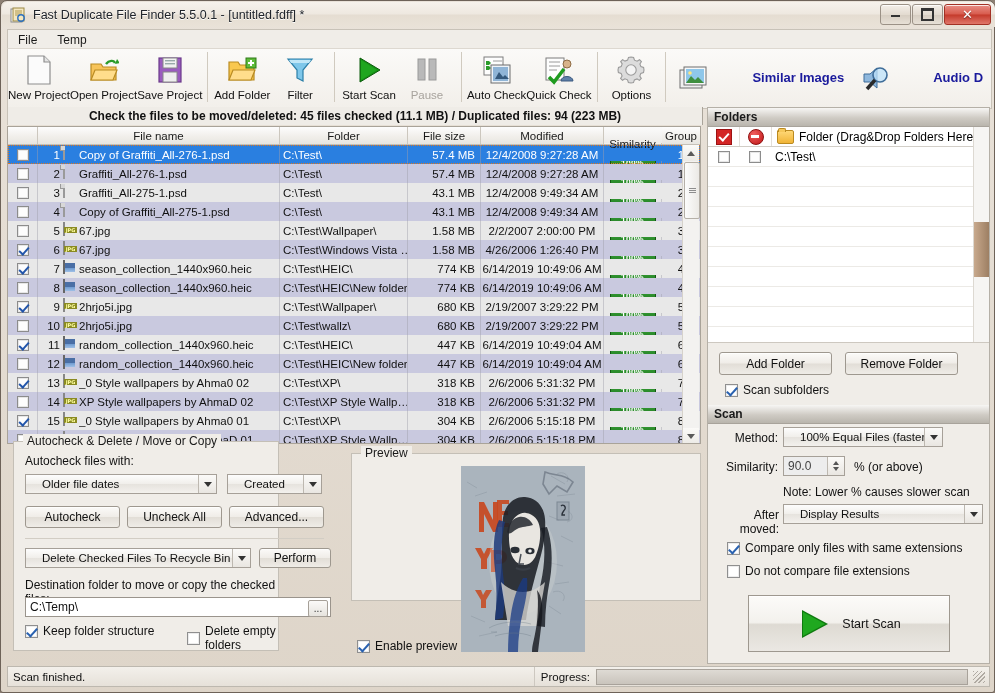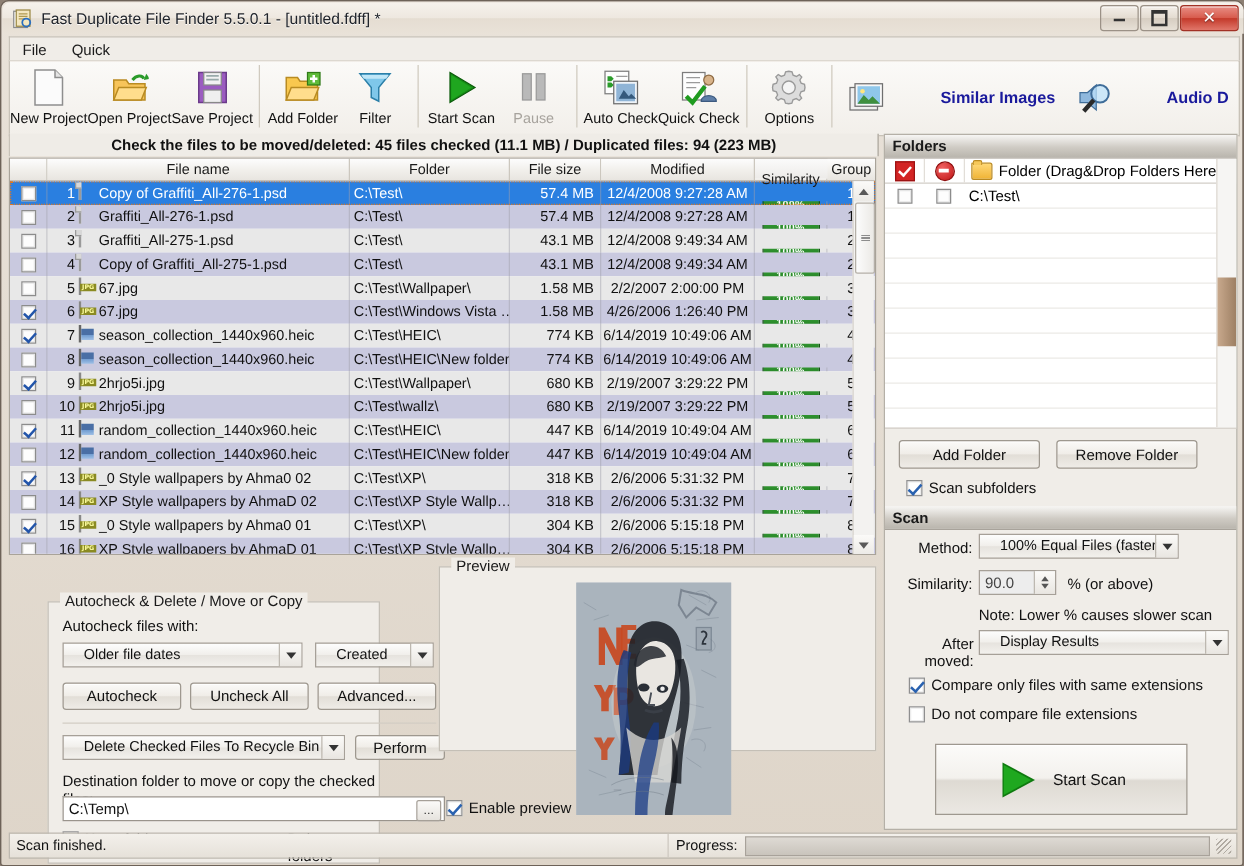--- a/index.html
+++ b/index.html
@@ -171,21 +171,21 @@
     display:flex;align-items:center;justify-content:center;
   }
   .sgrip{width:7px;height:5px;
     background:repeating-linear-gradient(to bottom,#8d8d8d 0 1px,transparent 1px 2px);}
   
   .gbox{position:absolute;border:1px solid #c4bfb6;background:#f0ede8;box-sizing:border-box;}
   .gbox > .gtitle{
     position:absolute;top:-8px;left:9px;background:#f0ede8;padding:0 4px;
     font-size:12px;color:#1a1a1a;white-space:nowrap;
   }
-  #autocheck-box{left:12px;top:480px;width:266px;height:210px;margin-left:25px;}
+  #autocheck-box{left:12px;top:440px;width:266px;height:210px;}
   #preview-box{left:350px;top:452px;width:350px;height:148px;}
   .lbl-txt{font-size:12px;color:#111;}
   .ddown{
     height:20px;border:1px solid #a6a098;background:linear-gradient(to bottom,#fdfdfd 0%,#f1efeb 48%,#e6e3de 52%,#f3f1ed 100%);
     display:flex;align-items:center;box-sizing:border-box;font-size:11.5px;color:#111;
     padding-left:16px;position:relative;
   }
   .ddown .arrow{
     position:absolute;right:4px;top:50%;margin-top:-2px;width:0;height:0;
     border-left:4px solid transparent;border-right:4px solid transparent;border-top:5px solid #333;
@@ -337,21 +337,21 @@
           <span class="maxi"></span>
         </div>
       <div class="wbtn close">
           <span class="glyph">✕</span>
         </div>
     </div>
   </div>
 
   <div class="menubar">
     <div class="menu-item">File</div>
-    <div class="menu-item">Quick</div>
+    <div class="menu-item">Temp</div>
   </div>
 
   <div class="toolbar">
 
     <div class="tbtn">
       <span class="ico">
         <svg width="28" height="30" viewBox="0 0 28 30">
           <path d="M3 1h16l6 6v22H3z" fill="#fbfbfb" stroke="#8e8e8e" stroke-width="1.2"></path>
           <path d="M19 1v6h6" fill="#e4e4e4" stroke="#8e8e8e" stroke-width="1.2"></path>
         </svg>

